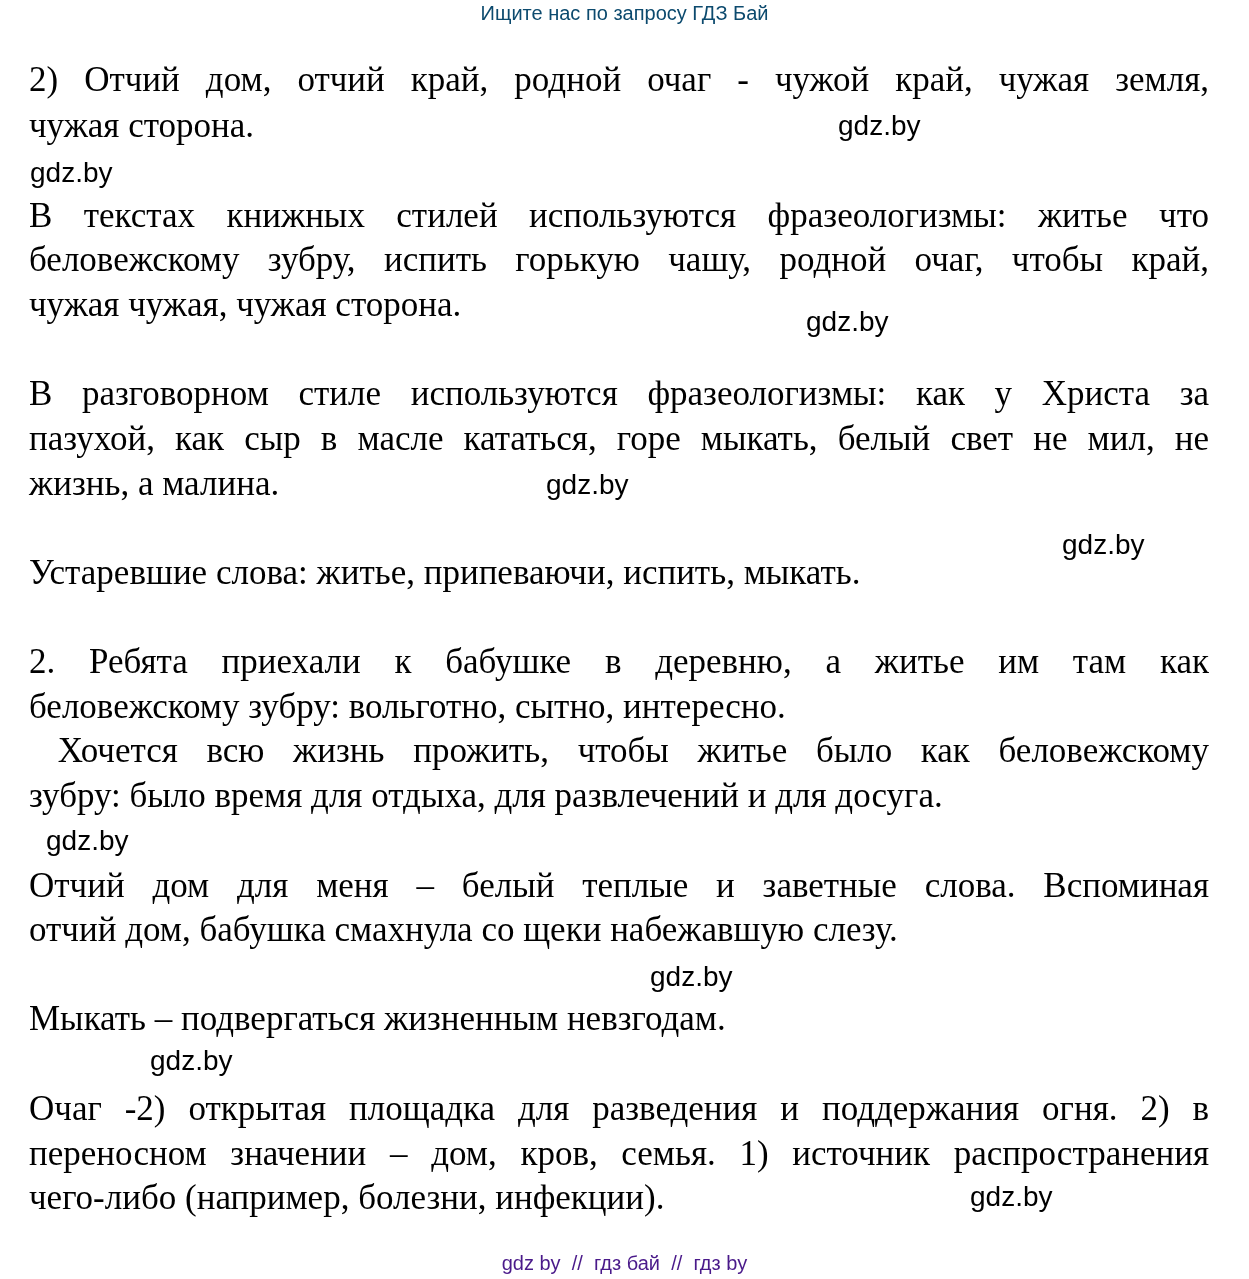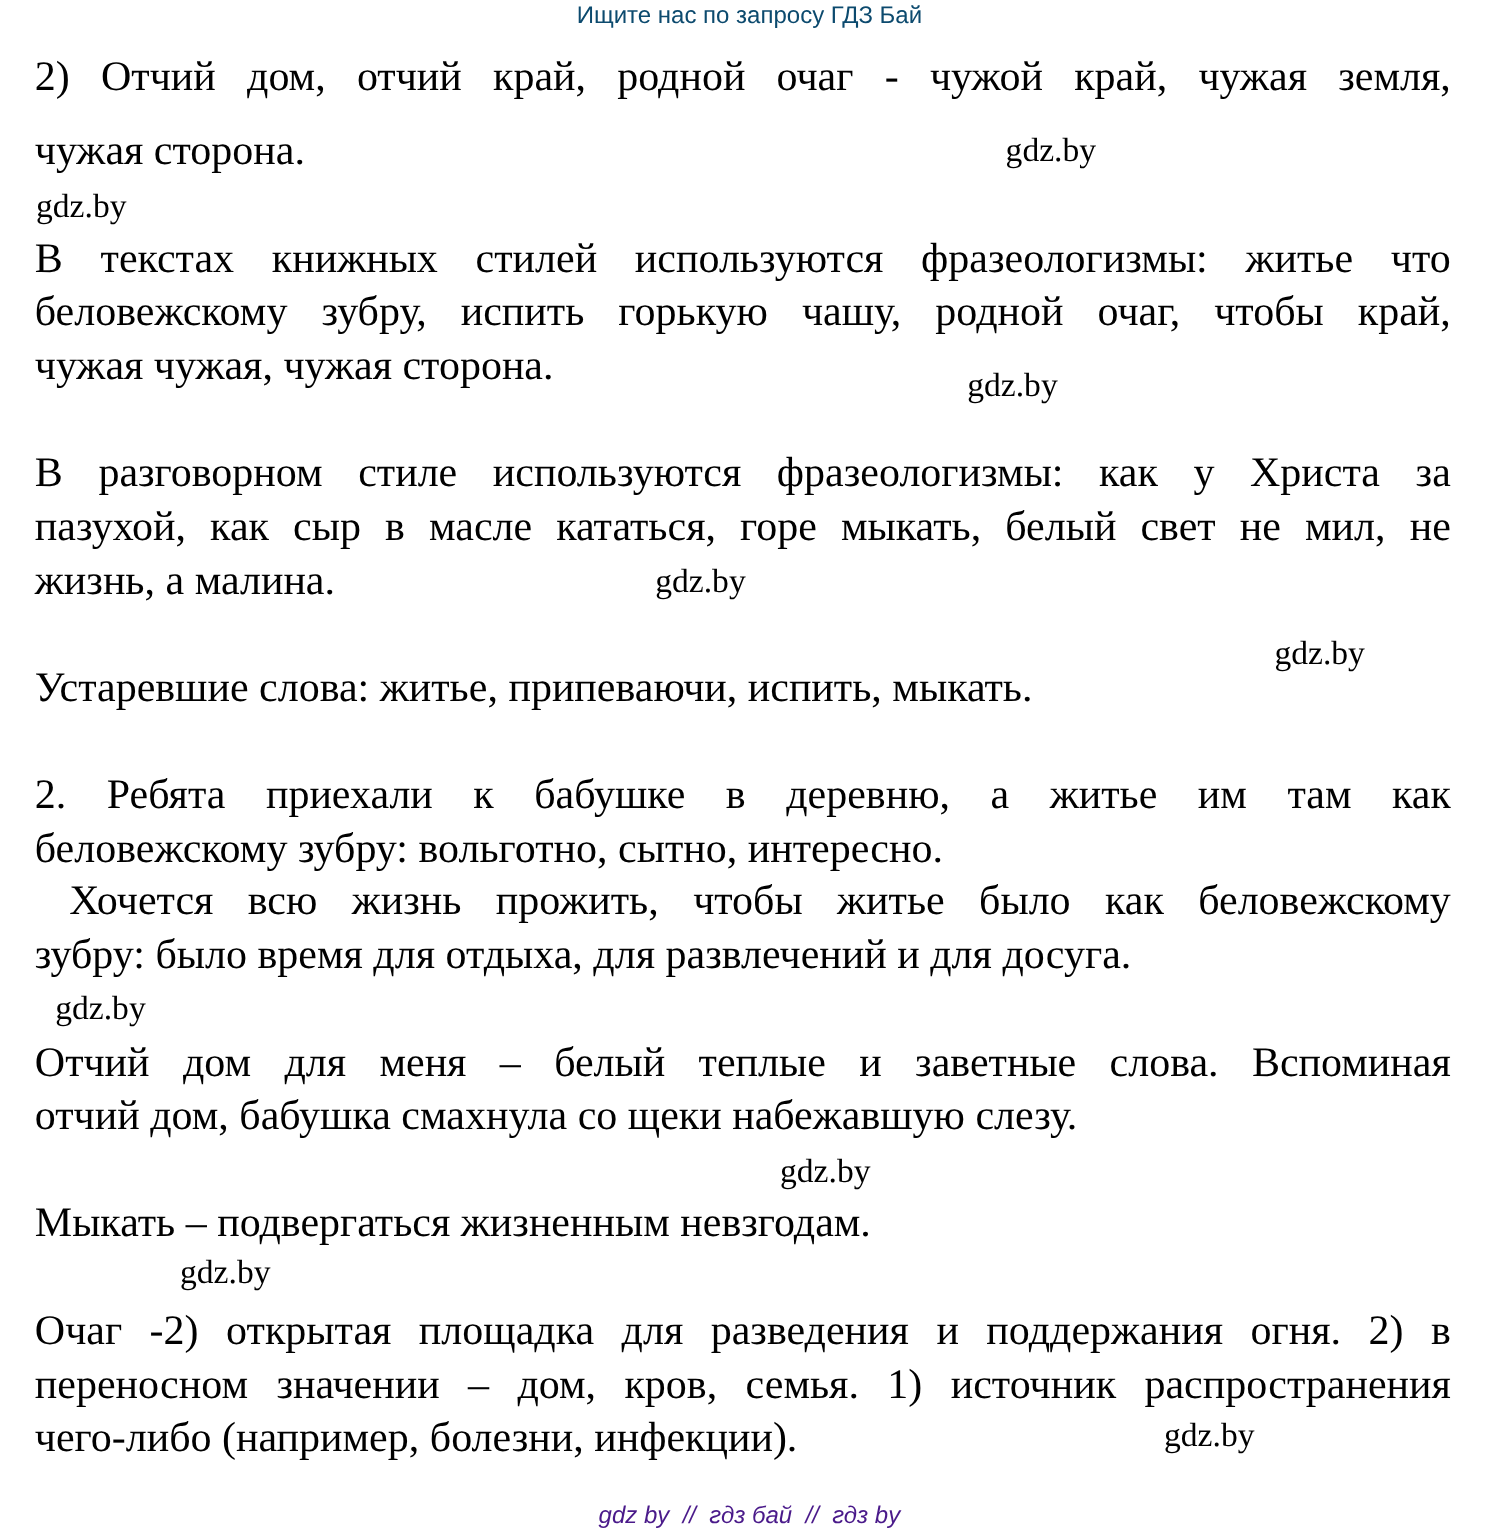--- a/index.html
+++ b/index.html
@@ -6,41 +6,40 @@
   body { width:1249px; height:1279px; position:relative; overflow:hidden; }
   .header {
     position:absolute; left:0; top:0; width:1249px; text-align:center;
     font-family:"Liberation Sans", sans-serif; font-size:20px; color:#0c4a6e;
     line-height:26px;
   }
   .footer {
     position:absolute; left:0; top:1250px; width:1249px; text-align:center;
     font-family:"Liberation Sans", sans-serif; font-size:20px; color:#4a1a8a;
     line-height:26px;
-    font-style:italic;
   }
   .line {
     position:absolute; left:29px; width:1180px;
     font-family:"Liberation Serif", serif; font-size:35px; color:#000;
     line-height:40px; white-space:nowrap;
   }
   .justify { text-align:justify; text-align-last:justify; white-space:normal; height:40px; overflow:hidden; }
   .wm {
-    position:absolute; font-family:Liberation Serif, serif; font-size:28px;
+    position:absolute; font-family:Liberation Sans, sans-serif; font-size:28px;
     color:#000; line-height:32px; white-space:nowrap;
   }
 </style>
 </head>
 <body>
 
 <div class="header">Ищите нас по запросу ГДЗ Бай</div>
 
 <main>
 
-  <div class="line justify" style="top:44px">2) Отчий дом, отчий край, родной очаг - чужой край, чужая земля,</div>
+  <div class="line justify" style="top:60px">2) Отчий дом, отчий край, родной очаг - чужой край, чужая земля,</div>
   <div class="line" style="top:106px">чужая сторона.</div>
   <div class="wm" style="left:838px; top:110px">gdz.by</div>
   <div class="wm" style="left:30px; top:157px">gdz.by</div>
 
   <div class="line justify" style="top:196px">В текстах книжных стилей используются фразеологизмы: житье что</div>
   <div class="line justify" style="top:240px">беловежскому зубру, испить горькую чашу, родной очаг, чтобы край,</div>
   <div class="line" style="top:285px">чужая чужая, чужая сторона.</div>
   <div class="wm" style="left:806px; top:306px">gdz.by</div>
 
   <div class="line justify" style="top:374px">В разговорном стиле используются фразеологизмы: как у Христа за</div>

